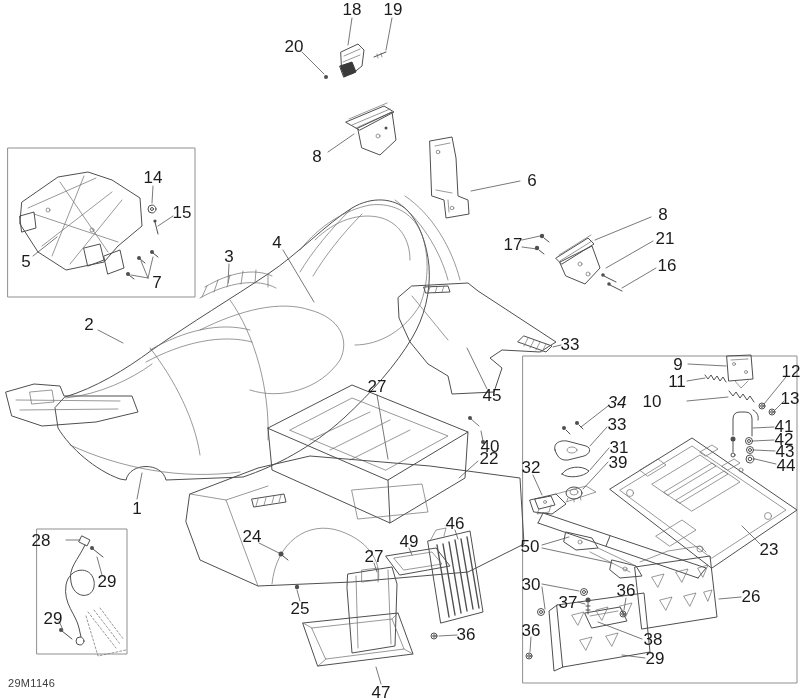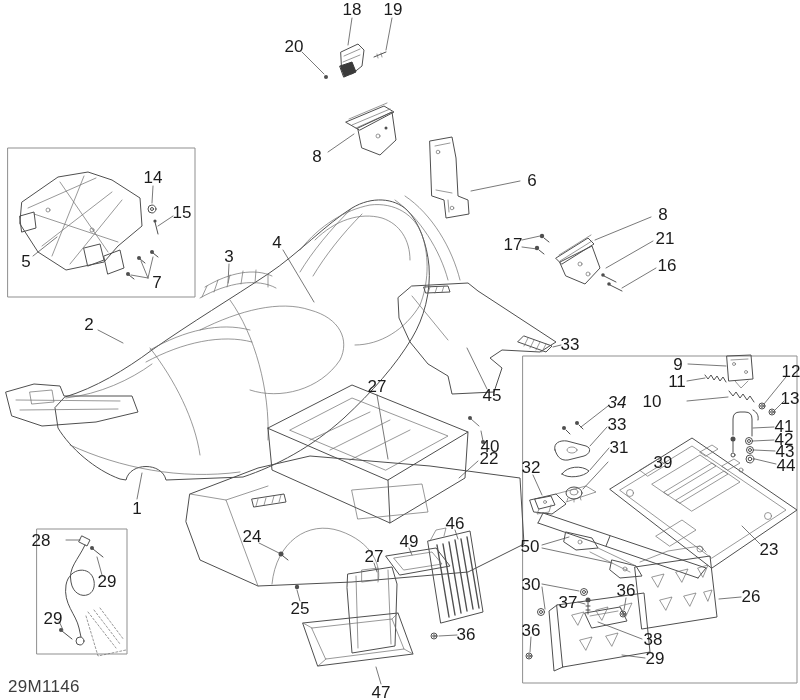--- a/index.html
+++ b/index.html
@@ -7,21 +7,21 @@
   .stage { position:relative; width:800px; height:700px; background:#ffffff; }
   .stage svg { position:absolute; left:0; top:0; }
   .art * { stroke:#4f4f4f; fill:none; stroke-width:1; stroke-linejoin:round; stroke-linecap:round; }
   .art .leader { stroke:#6a6a6a; stroke-width:0.9; }
   .art .pbox { stroke:#8f8f8f; stroke-width:1; }
   .art .dot { fill:#4f4f4f; stroke:none; }
   .art .dark { fill:#3a3a3a; stroke:#3a3a3a; }
   .art .thin { stroke-width:0.7; stroke:#6d6d6d; }
   .art .bar { stroke-width:1.4; }
   .callout { position:absolute; transform:translate(-50%,-50%); font-size:17px; line-height:1; color:#1b1b1b; white-space:nowrap; }
-  .doc-code { position:absolute; left:8px; top:677px; font-size:17px; color:#3d3d3d; letter-spacing:0.3px; }
+  .doc-code { position:absolute; left:8px; top:677px; font-size:11px; color:#3d3d3d; letter-spacing:0.3px; }
 </style>
 </head>
 <body>
 
 <div class="stage">
 
 <svg width="800" height="700" viewBox="0 0 800 700" class="art">
 
   <rect class="pbox" x="8" y="148" width="187" height="149"></rect>
   <rect class="pbox" x="37" y="529" width="90" height="125"></rect>
@@ -309,21 +309,21 @@
       <div class="callout" style="left: 652px; top: 401px;">10</div>
       <div class="callout" style="left: 791px; top: 371px;">12</div>
       <div class="callout" style="left: 790px; top: 398px;">13</div>
       <div class="callout" style="left: 784px; top: 426px;">41</div>
       <div class="callout" style="left: 784px; top: 439px;">42</div>
       <div class="callout" style="left: 785px; top: 451px;">43</div>
       <div class="callout" style="left: 786px; top: 465px;">44</div>
       <div class="callout" style="left: 617px; top: 402px; font-style: italic;">34</div>
       <div class="callout" style="left: 617px; top: 424px;">33</div>
       <div class="callout" style="left: 619px; top: 447px;">31</div>
-      <div class="callout" style="left: 618px; top: 462px; margin-left: 45px;">39</div>
+      <div class="callout" style="left: 618px; top: 462px;">39</div>
       <div class="callout" style="left: 531px; top: 467px;">32</div>
       <div class="callout" style="left: 769px; top: 549px;">23</div>
       <div class="callout" style="left: 530px; top: 546px;">50</div>
       <div class="callout" style="left: 531px; top: 584px;">30</div>
       <div class="callout" style="left: 568px; top: 602px;">37</div>
       <div class="callout" style="left: 626px; top: 590px;">36</div>
       <div class="callout" style="left: 531px; top: 630px;">36</div>
       <div class="callout" style="left: 653px; top: 639px;">38</div>
       <div class="callout" style="left: 655px; top: 658px;">29</div>
       <div class="callout" style="left: 751px; top: 596px;">26</div>

